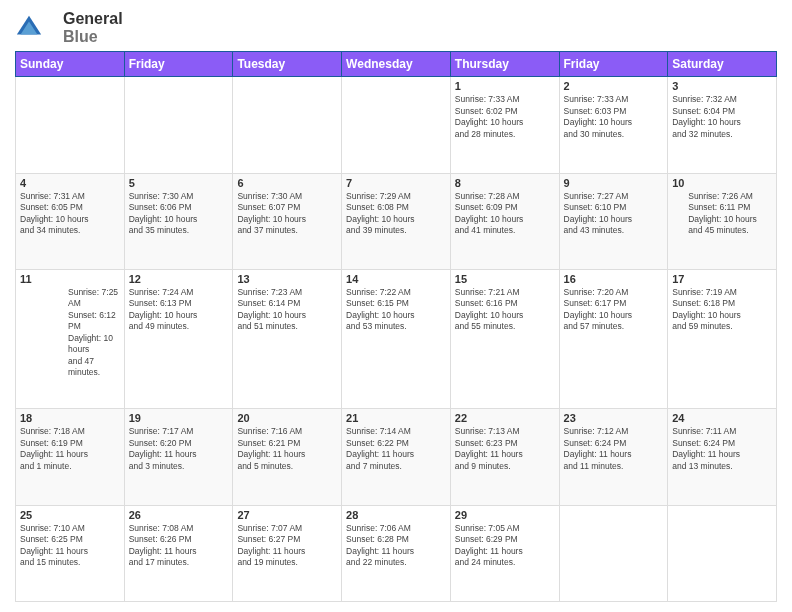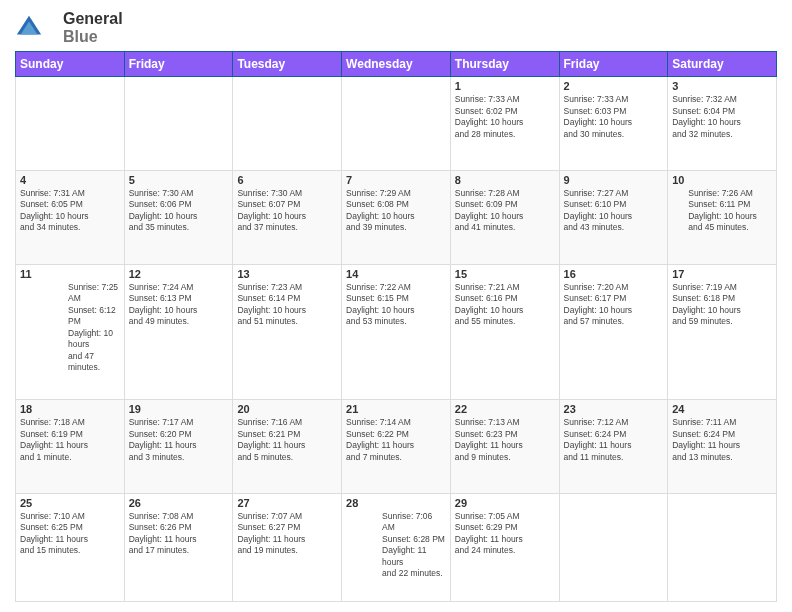--- a/index.html
+++ b/index.html
@@ -332,21 +332,21 @@
           </td>
           <td>
             <span class="day-number">27</span>
             <div class="day-info" style="white-space: pre-line;">Sunrise: 7:07 AM
 Sunset: 6:27 PM
 Daylight: 11 hours
 and 19 minutes.</div>
           </td>
           <td>
             <span class="day-number">28</span>
-            <div class="day-info" style="white-space: pre-line; margin-left: 36px;">Sunrise: 7:06 AM
+            <div class="day-info" style="white-space: pre-line;">Sunrise: 7:06 AM
 Sunset: 6:28 PM
 Daylight: 11 hours
 and 22 minutes.</div>
           </td>
           <td>
             <span class="day-number">29</span>
             <div class="day-info" style="white-space: pre-line;">Sunrise: 7:05 AM
 Sunset: 6:29 PM
 Daylight: 11 hours
 and 24 minutes.</div>

